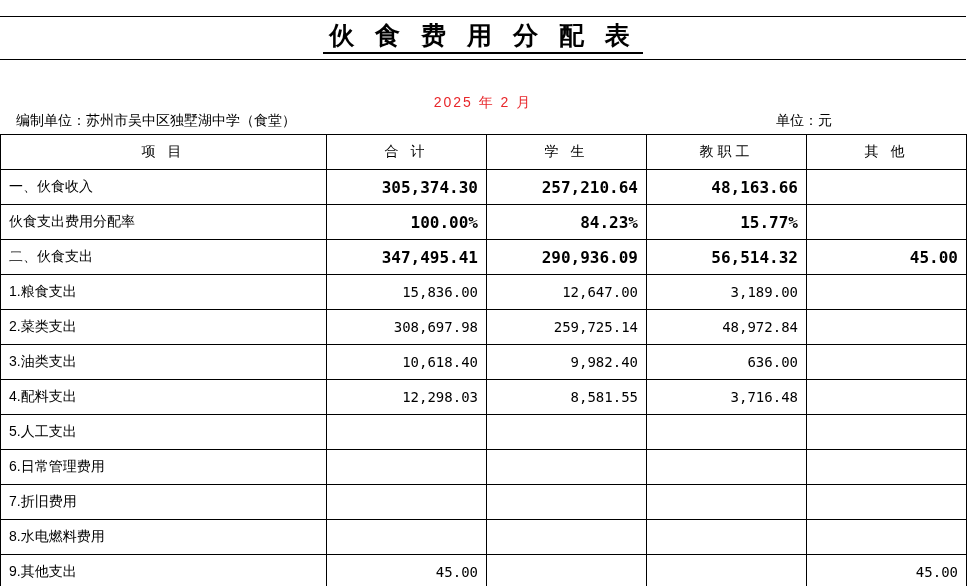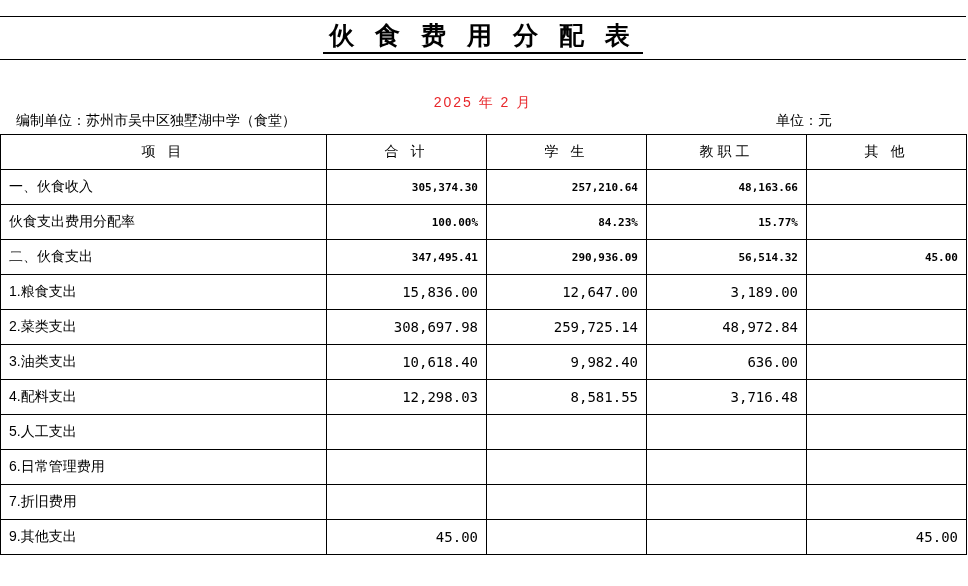--- a/index.html
+++ b/index.html
@@ -100,21 +100,21 @@
     letter-spacing: 4px;
   }
   .num {
     text-align: right;
     font-family: "DejaVu Sans Mono", monospace;
     font-size: 13px;
     letter-spacing: 0px;
   }
   .num.b {
     font-weight: bold;
-    font-size: 11px;
+    font-size: 16px;
   }
   .lbl-bold {
     font-weight: bold;
     font-size: 15px;
   }
   .indent1 { padding-left: 22px; }
   .indent2 { padding-left: 36px; margin-left: 33px; }
 </style>
 </head>
 <body>
@@ -212,20 +212,27 @@
           <td class="num"></td>
         </tr>
         <tr>
           <td class=" indent2">7.折旧费用</td>
           <td class="num"></td>
           <td class="num"></td>
           <td class="num"></td>
           <td class="num"></td>
         </tr>
         <tr>
+          <td class=" indent2">8.水电燃料费用</td>
+          <td class="num"></td>
+          <td class="num"></td>
+          <td class="num"></td>
+          <td class="num"></td>
+        </tr>
+        <tr>
           <td class=" indent2">9.其他支出</td>
           <td class="num">45.00</td>
           <td class="num"></td>
           <td class="num"></td>
           <td class="num">45.00</td>
         </tr>
       </tbody>
   </table>
 
 </div>

